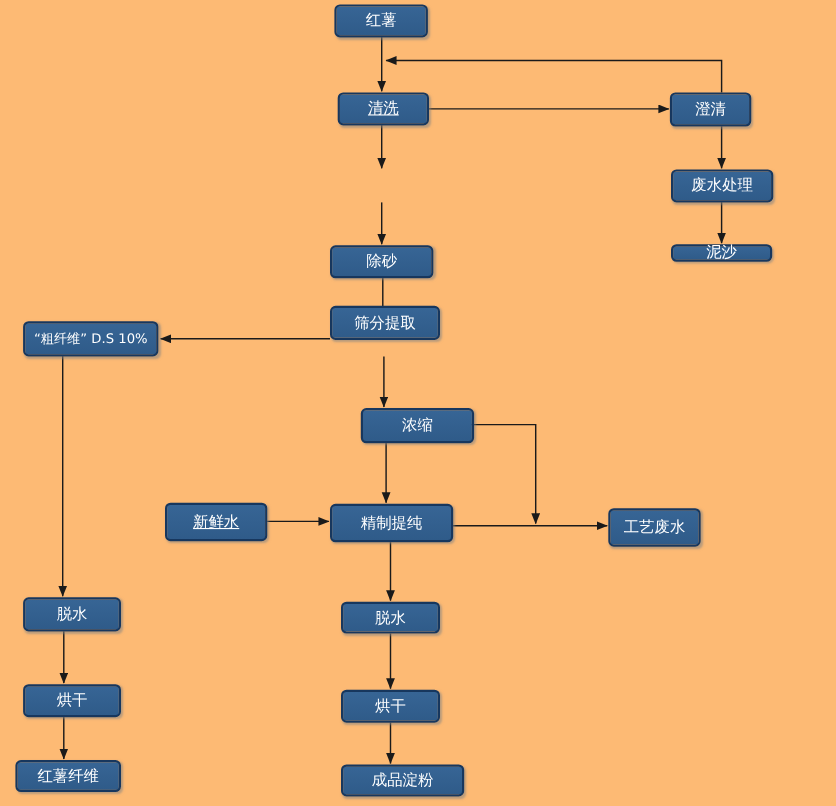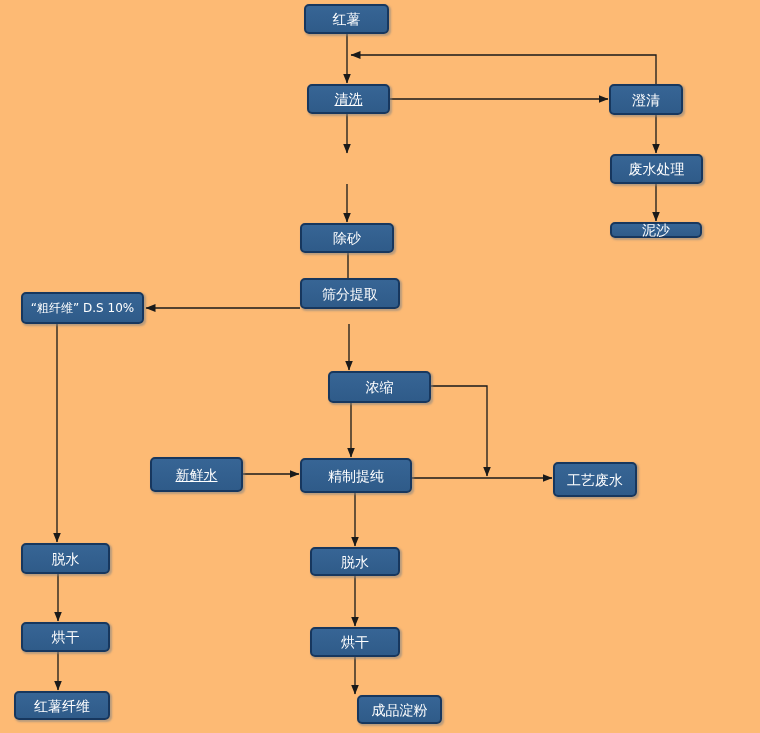--- a/index.html
+++ b/index.html
@@ -89,15 +89,15 @@
   <div class="node small-text" style="left:21px; top:292px; width:123px; height:32px;">“粗纤维” D.S 10%</div>
   <div class="node" style="left:300px; top:371px; width:103px; height:32px;margin-left:28px;">浓缩</div>
   <div class="node" style="left:150px; top:457px; width:93px;  height:35px;text-decoration:underline;">新鲜水</div>
   <div class="node" style="left:300px; top:458px; width:112px; height:35px;">精制提纯</div>
   <div class="node" style="left:553px; top:462px; width:84px;  height:35px;">工艺废水</div>
   <div class="node" style="left:21px;  top:543px; width:89px;  height:31px;">脱水</div>
   <div class="node" style="left:21px;  top:622px; width:89px;  height:30px;">烘干</div>
   <div class="node" style="left:14px;  top:691px; width:96px;  height:29px;">红薯纤维</div>
   <div class="node" style="left:310px; top:547px; width:90px;  height:29px;">脱水</div>
   <div class="node" style="left:310px; top:627px; width:90px;  height:30px;">烘干</div>
-  <div class="node" style="left:310px; top:695px; width:85px;  height:29px;margin-left:47px;">成品淀粉</div>
+  <div class="node" style="left:310px; top:695px; width:112px;  height:29px;">成品淀粉</div>
 
 </div>
 
 </body></html>

